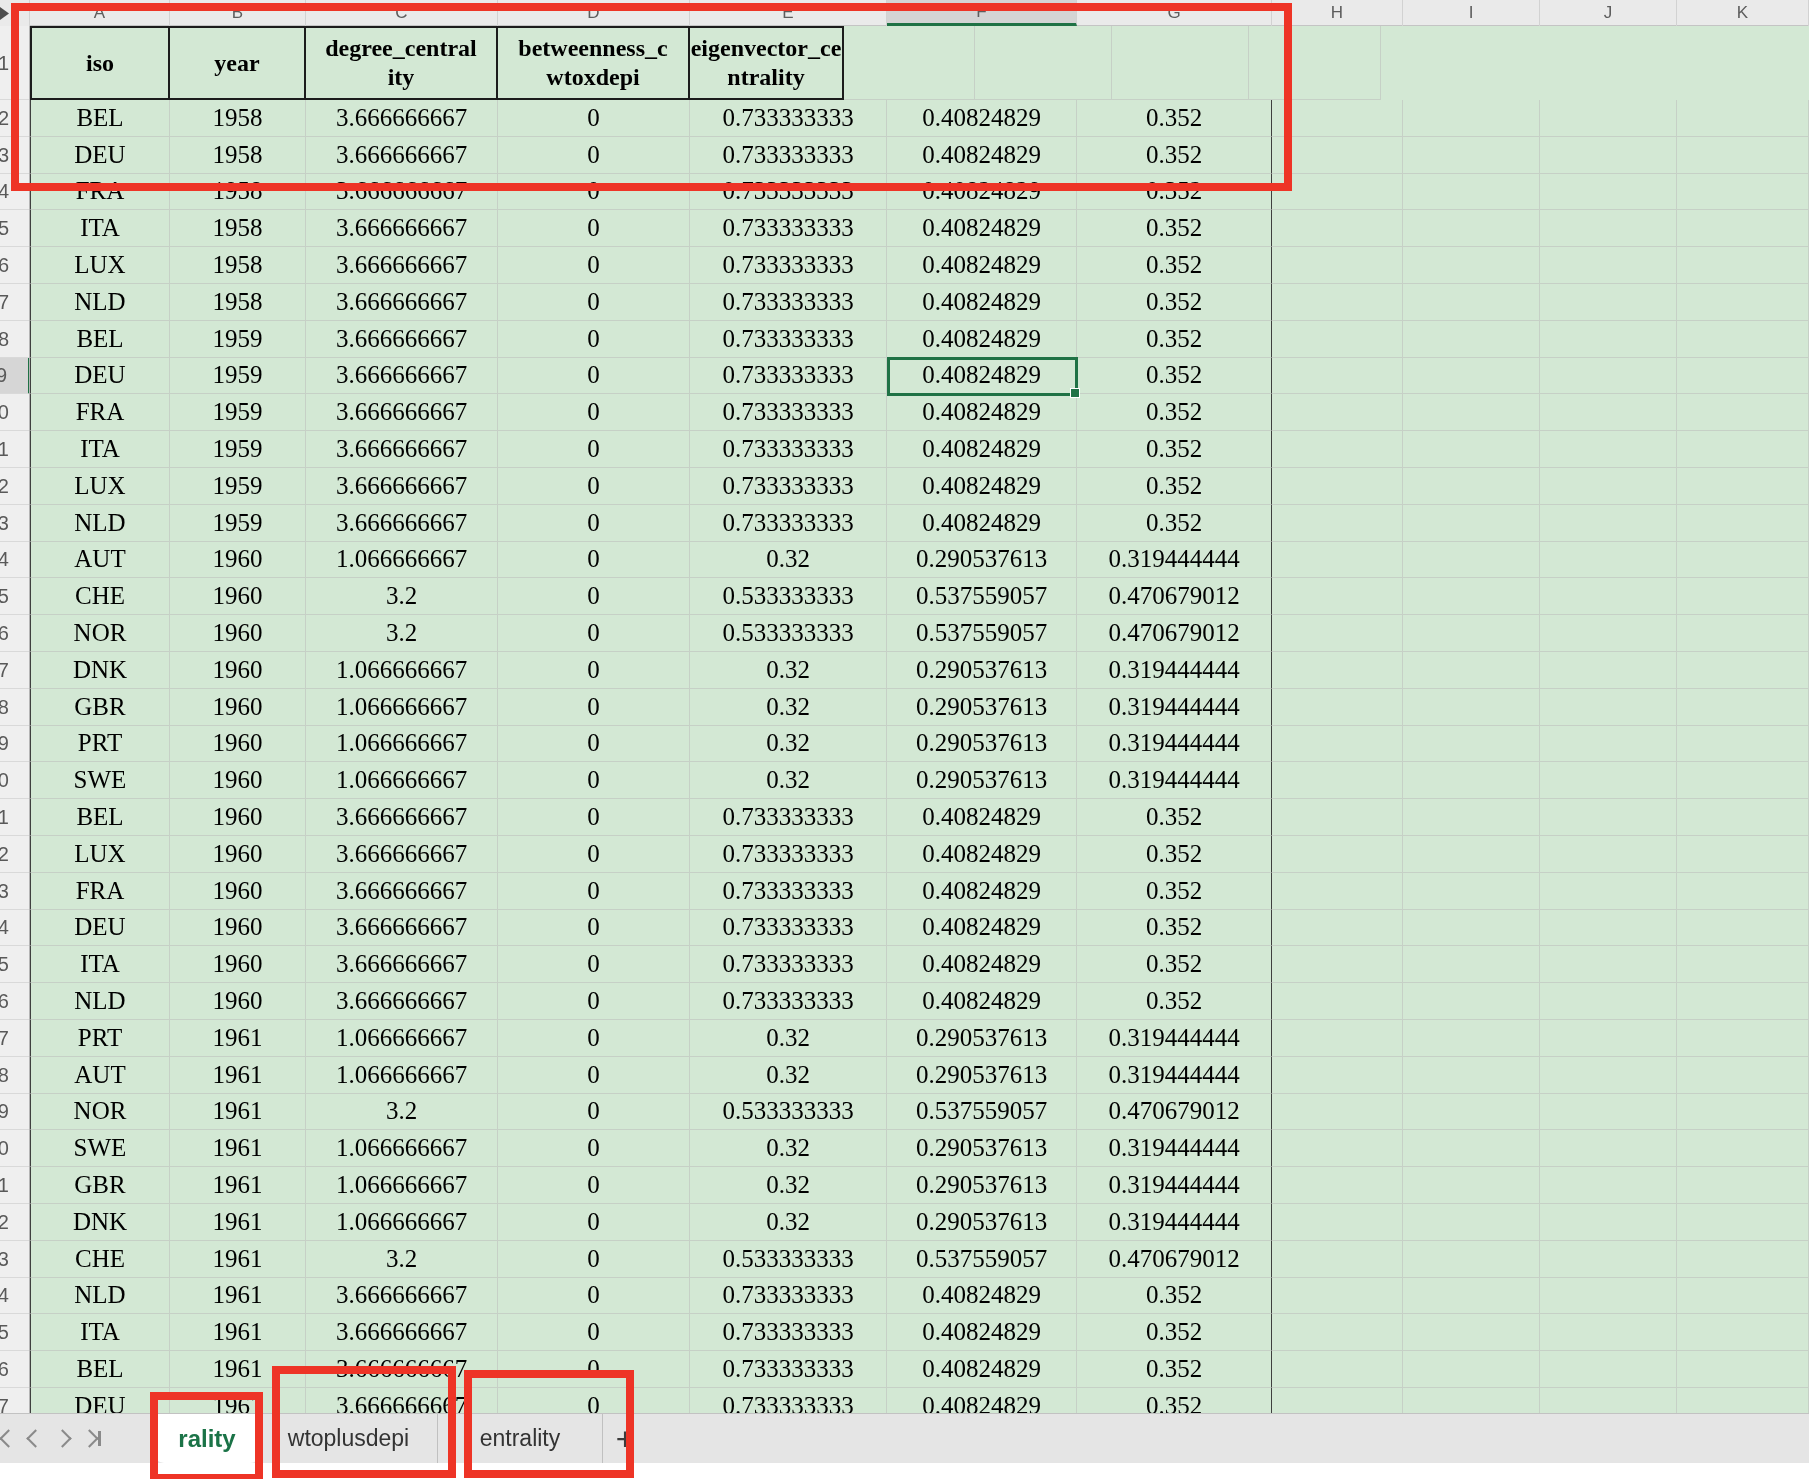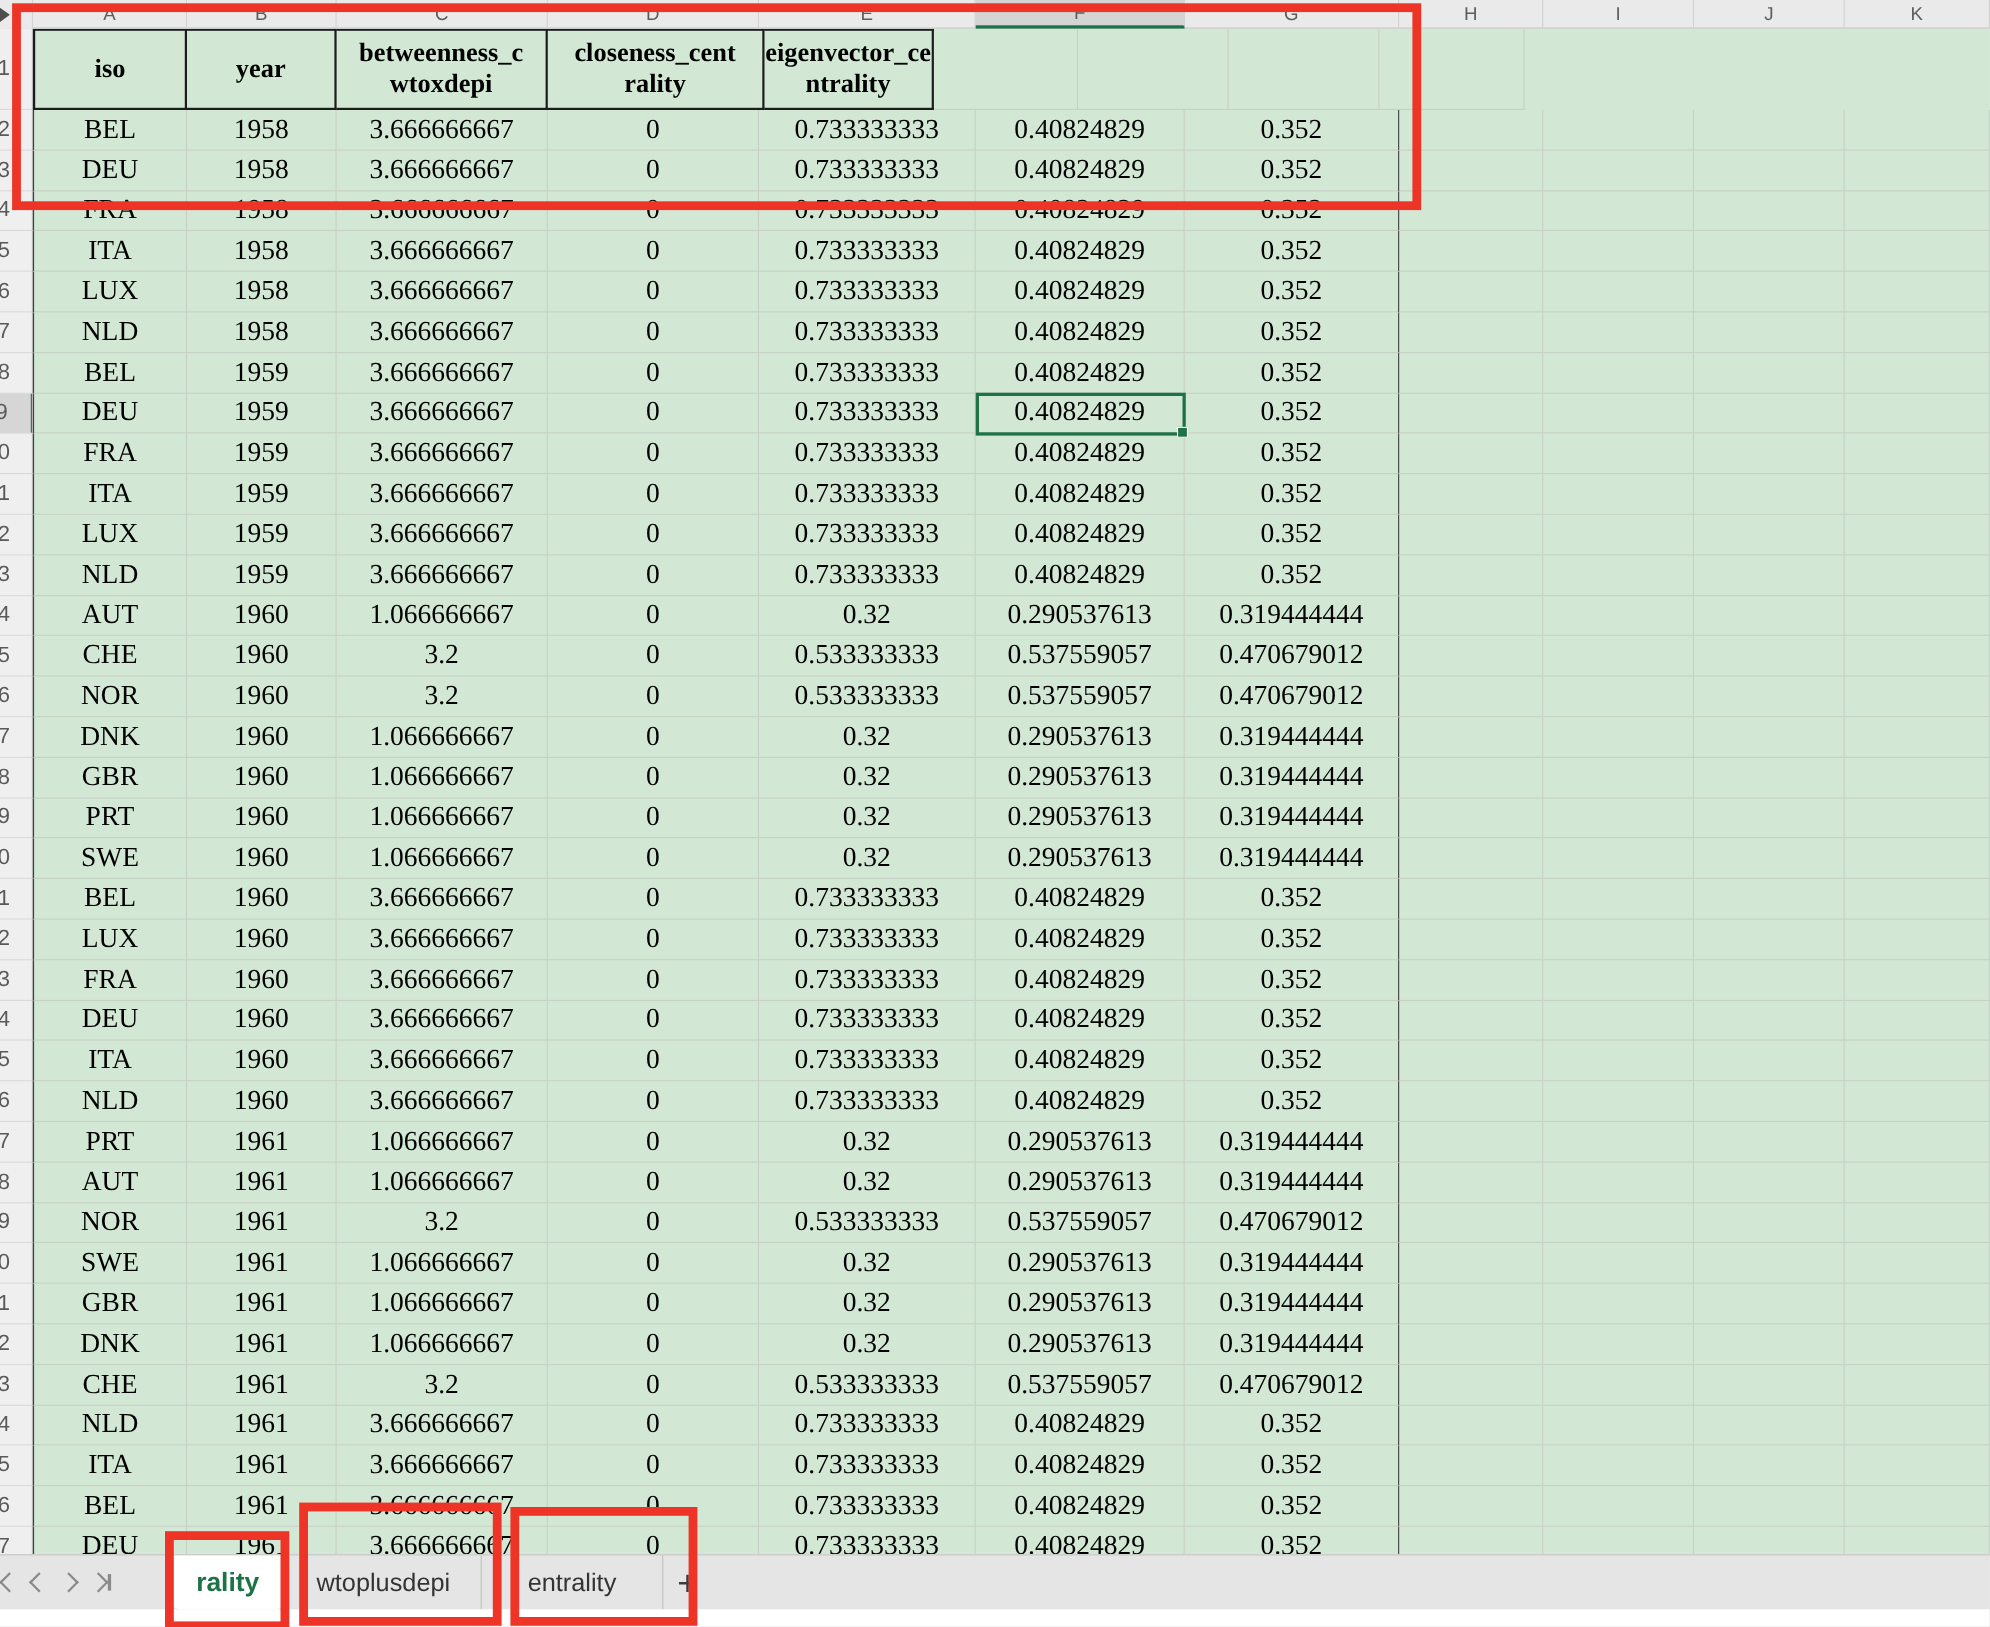--- a/index.html
+++ b/index.html
@@ -214,24 +214,24 @@
       <div class="rnum" style="height: 36.8px;">
         <span>37</span>
       </div>
     </div>
 
   <div class="grid" id="grid">
 
     <div class="grow" style="height: 74px;">
         <div class="cell th first" style="width: 140px; height: 74px;">iso</div>
         <div class="cell th" style="width: 136px; height: 74px;">year</div>
+        <div class="cell th" style="width: 192px; height: 74px;">degree_central
+ity</div>
         <div class="cell th" style="width: 192px; height: 74px;">betweenness_c
 wtoxdepi</div>
-        <div class="cell th" style="width: 197px; height: 74px;">closeness_cent
-rality</div>
         <div class="cell th" style="width: 154px; height: 74px;">eigenvector_ce
 ntrality</div>
         <div class="cell " style="width: 131px; height: 74px;"></div>
         <div class="cell " style="width: 137px; height: 74px;"></div>
         <div class="cell " style="width: 137px; height: 74px;"></div>
         <div class="cell " style="width: 132px; height: 74px;"></div>
       </div>
       <div class="grow" style="height: 36.8px;">
         <div class="cell td c0" style="width: 140px; height: 36.8px;">BEL</div>
         <div class="cell td" style="width: 136px; height: 36.8px;">1958</div>

